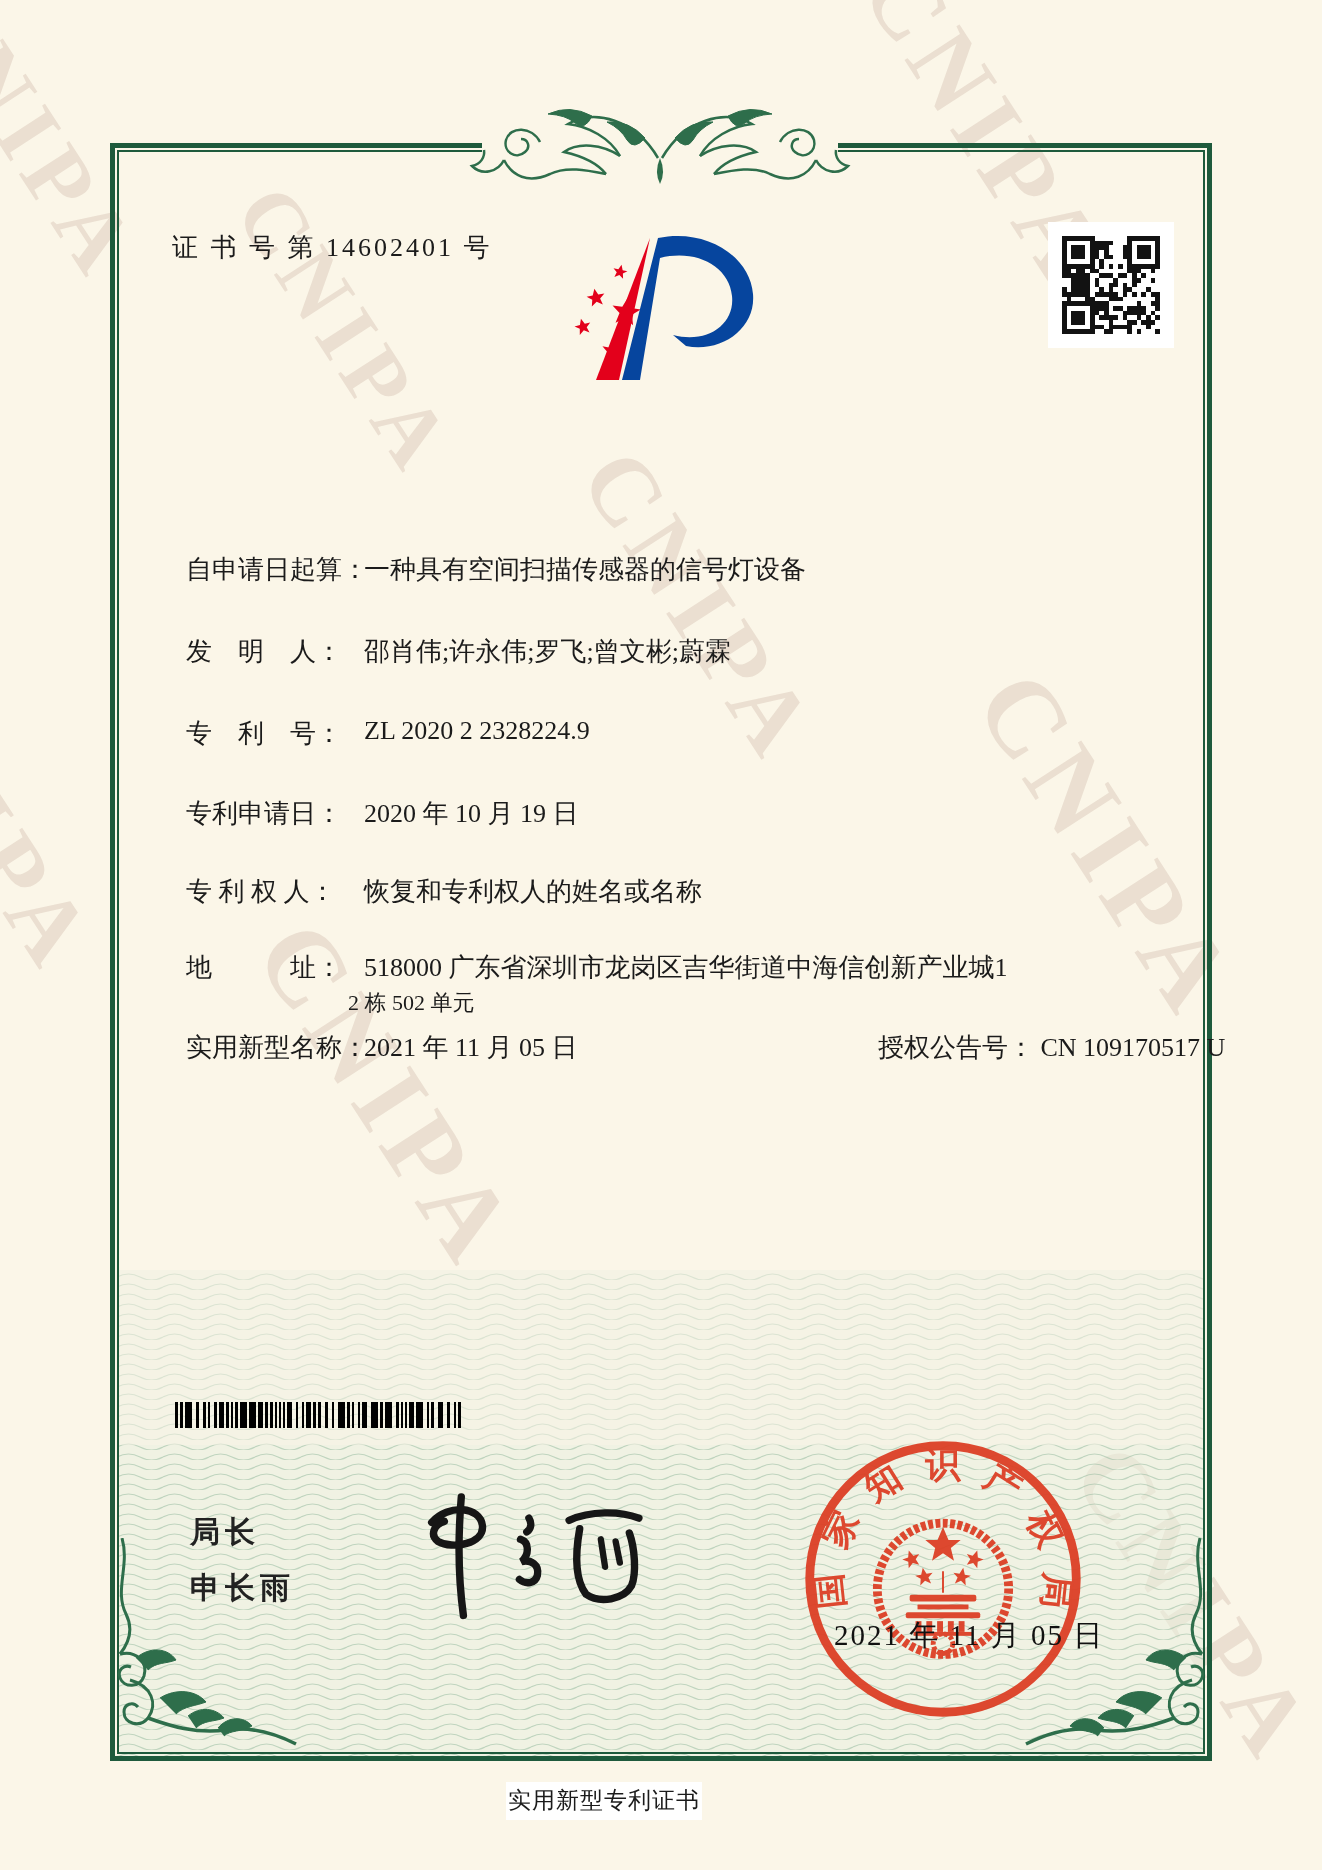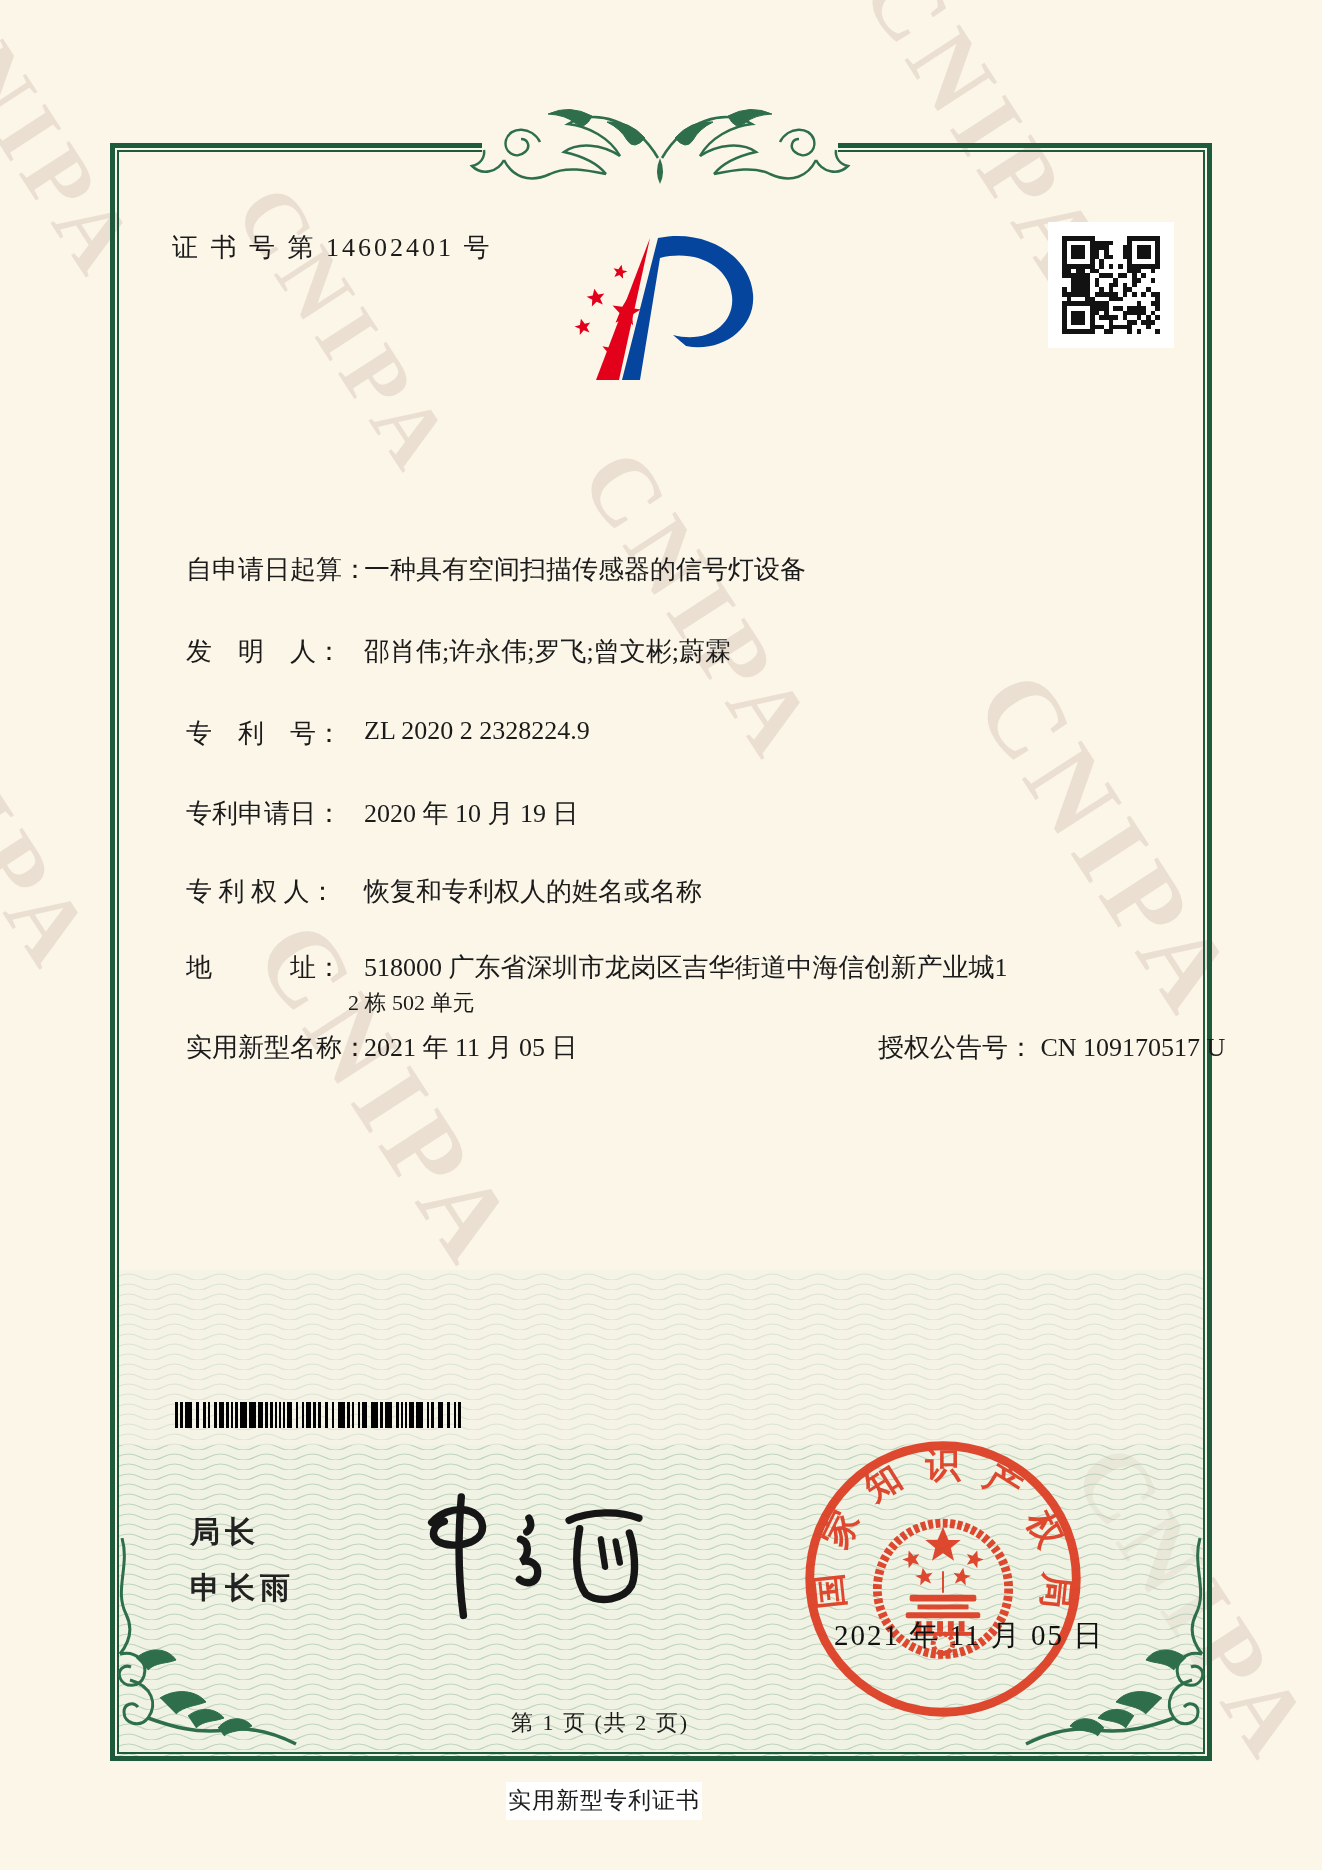--- a/index.html
+++ b/index.html
@@ -663,16 +663,15 @@
             <rect x="155" y="193" width="6" height="11"></rect>
           <rect x="166" y="193" width="6" height="11"></rect>
             <rect x="120" y="204" width="60" height="4"></rect>
         </g>
         <circle cx="150" cy="216" r="10" fill="none" stroke="#dc3c22" stroke-width="5" stroke-dasharray="4 2"></circle>
       </g>
     </g>
   </svg>
   <div class="seal-date">2021 年 11 月 05 日</div>
 
-  <div class="page-no">第 1 页 (共 2 页)</div>
   <div class="cont-note">实用新型专利证书</div>
 
 </div>
 
 </body></html>

